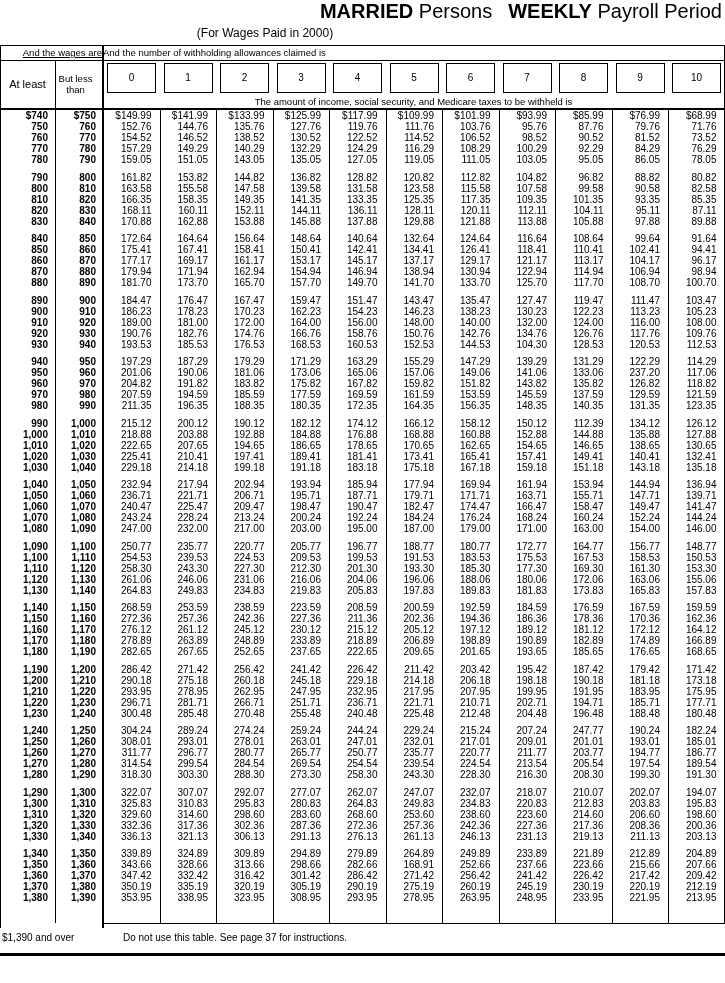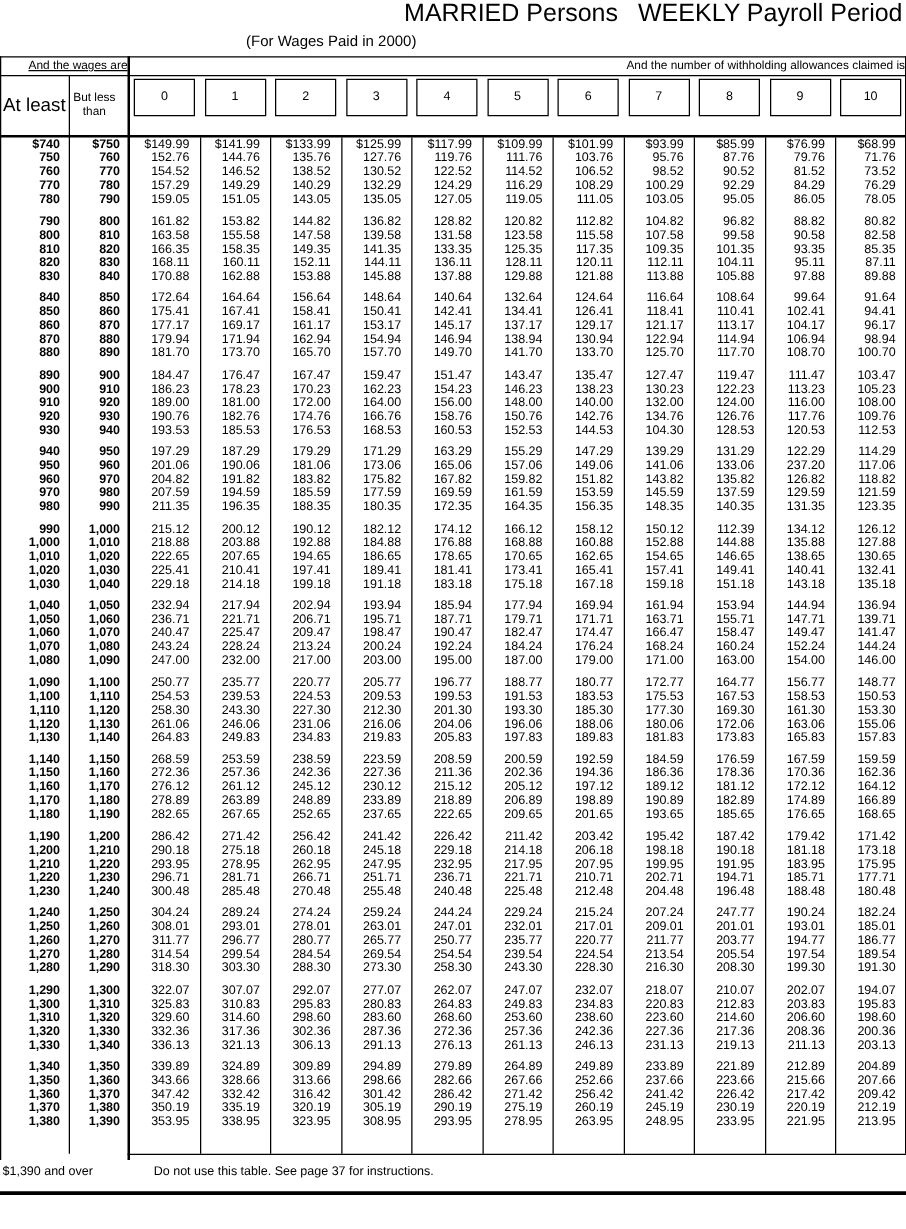--- a/index.html
+++ b/index.html
@@ -4,27 +4,27 @@
 <style>
   html,body { margin:0; padding:0; background:#fff; }
   #page {
     position:relative; width:725px; height:983px; background:#fff;
     color:#000; font-family:"Liberation Sans", sans-serif; overflow:hidden;
   }
   .hline { position:absolute; background:#000; height:1px; }
   .vline { position:absolute; background:#000; width:1px; }
   
   #title { position:absolute; top:1px; right:3px; font-size:20px; line-height:20px; white-space:nowrap; }
-  #title .b { font-weight:normal; }
+  #title .b { font-weight:bold; }
   #title .gap { display:inline-block; width:16px; }
   #subtitle { position:absolute; top:26px; left:150px; width:230px; text-align:center; font-size:12px; font-weight:normal; }
   
   #wages-are-label { position:absolute; top:46px; left:0; width:102px; height:14px; text-align:right; font-size:9.5px; line-height:14px;text-decoration:underline; }
-  #allowances-label { position:absolute; top:46px; left:103px; width:621px; height:14px; text-align:right; font-size:9.5px; line-height:14px; }
-  #at-least-label { position:absolute; top:61px; left:0; width:55px; height:46px; font-size:15px; display:flex; align-items:center; justify-content:center; text-align:center; }
+  #allowances-label { position:absolute; top:46px; left:103px; width:621px; height:14px; text-align:left; font-size:9.5px; line-height:14px; }
+  #at-least-label { position:absolute; top:61px; left:0; width:55px; height:46px; font-size:11px; display:flex; align-items:center; justify-content:center; text-align:center; }
   #but-less-label { position:absolute; top:61px; left:55px; width:41px; height:46px; font-size:9.5px; line-height:11px; display:flex; align-items:center; justify-content:center; text-align:center; }
   #amount-label { position:absolute; top:95px; left:103px; width:621px; height:13px; text-align:center; font-size:9.5px; line-height:13px; }
   .allow-box {
     position:absolute; top:63px; width:47px; height:28px; border:1px solid #000;
     text-align:center; font-size:10px; line-height:28px;
   }
   
   #table-body { position:absolute; top:110px; left:0; width:596px; padding-top:0; }
   .group { margin-bottom:6.5px; }
   .row { display:grid; grid-template-columns:55px 48px repeat(11, 56.5px); height:11px; line-height:11px; font-size:10px; }
@@ -77,20 +77,21 @@
       <div class="allow-box" style="left: 220px;">2</div>
       <div class="allow-box" style="left: 276.5px;">3</div>
       <div class="allow-box" style="left: 333px;">4</div>
       <div class="allow-box" style="left: 389.5px;">5</div>
       <div class="allow-box" style="left: 446px;">6</div>
       <div class="allow-box" style="left: 502.5px;">7</div>
       <div class="allow-box" style="left: 559px;">8</div>
       <div class="allow-box" style="left: 615.5px;">9</div>
       <div class="allow-box" style="left: 672px;">10</div>
     </div>
+  <div id="amount-label">The amount of income, social security, and Medicare taxes to be withheld is</div>
 
   <div id="table-body">
       <div class="group">
         <div class="row">
           <div class="cell wage">$740</div>
           <div class="cell wage">$750</div>
           <div class="cell val">$149.99</div>
           <div class="cell val">$141.99</div>
           <div class="cell val">$133.99</div>
           <div class="cell val">$125.99</div>
@@ -1027,21 +1028,21 @@
           <div class="cell val">204.89</div>
         </div>
         <div class="row">
           <div class="cell wage">1,350</div>
           <div class="cell wage">1,360</div>
           <div class="cell val">343.66</div>
           <div class="cell val">328.66</div>
           <div class="cell val">313.66</div>
           <div class="cell val">298.66</div>
           <div class="cell val">282.66</div>
-          <div class="cell val">267.66</div>
+          <div class="cell val">168.91</div>
           <div class="cell val">252.66</div>
           <div class="cell val">237.66</div>
           <div class="cell val">223.66</div>
           <div class="cell val">215.66</div>
           <div class="cell val">207.66</div>
         </div>
         <div class="row">
           <div class="cell wage">1,360</div>
           <div class="cell wage">1,370</div>
           <div class="cell val">347.42</div>

